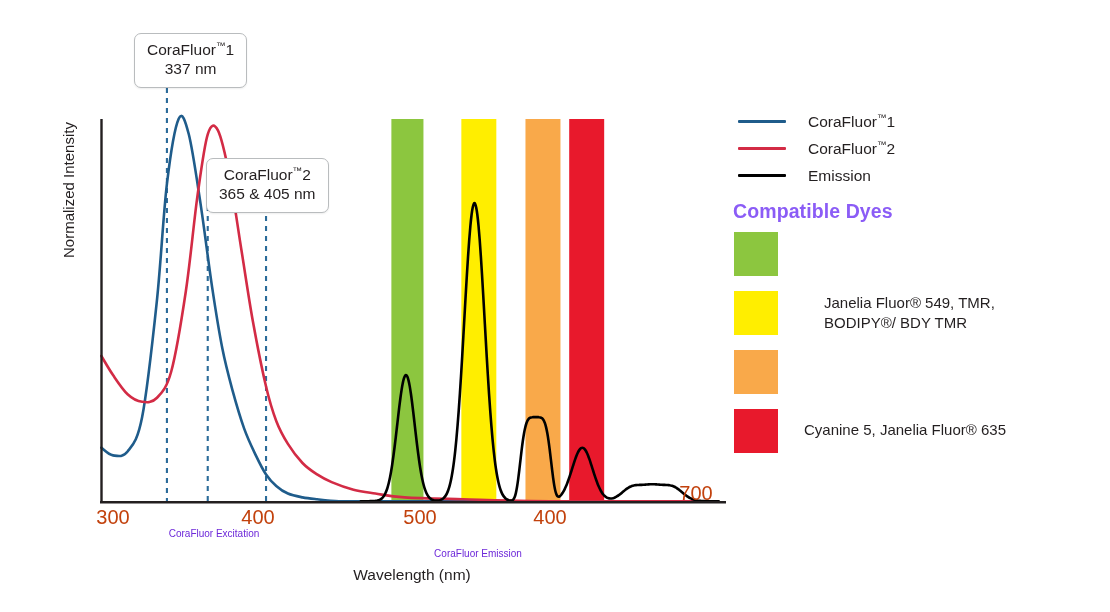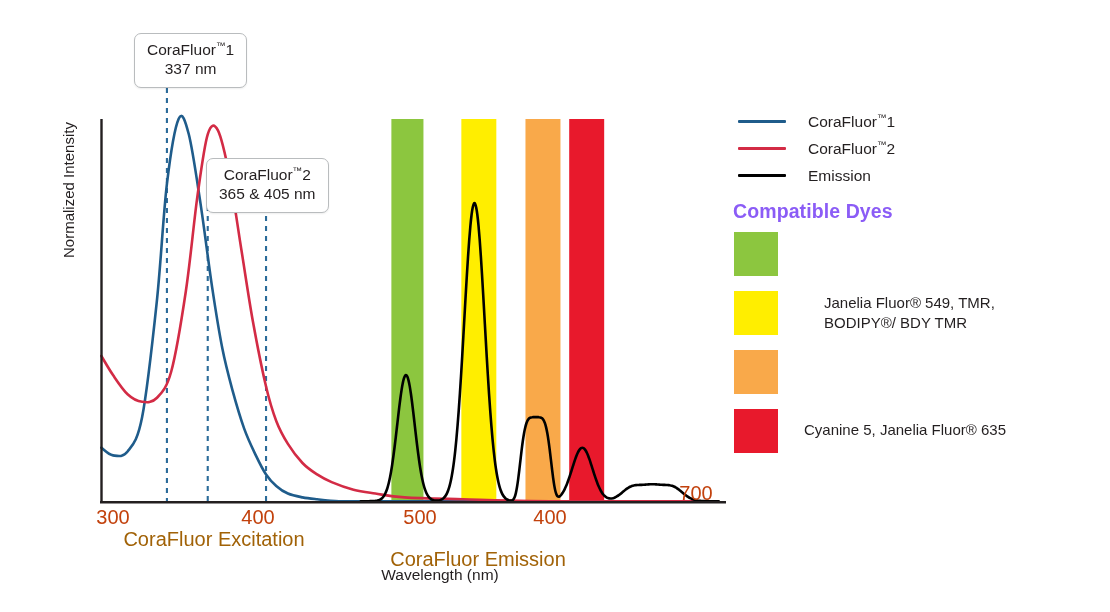--- a/index.html
+++ b/index.html
@@ -62,33 +62,32 @@
   
   .axis-tick {
     position: absolute;
     font-size: 20px;
     color: #c2410c;
     transform: translateX(-50%);
     white-space: nowrap;
   }
   .region-label {
     position: absolute;
-    font-size: 20px;
-    color: #a16207;
+    font-size: 10px;
+    color: #6d28d9;
     transform: translateX(-50%);
     white-space: nowrap;
   }
   #x-axis-title {
     position: absolute;
     left: 412px;
     top: 566px;
     transform: translateX(-50%);
     font-size: 15.5px;
     white-space: nowrap;
-    margin-left: 28px;
   }
   #y-axis-title {
     position: absolute;
     left: 60px;
     top: 238px;
     width: 20px;
     font-size: 15px;
     white-space: nowrap;
     transform-origin: left top;
     transform: rotate(-90deg) translate(-100%, 0);

